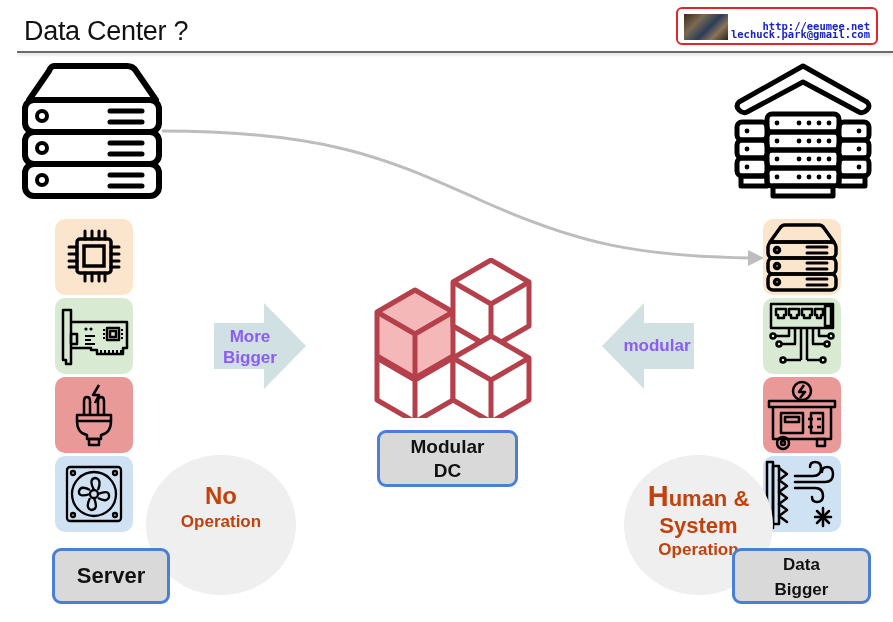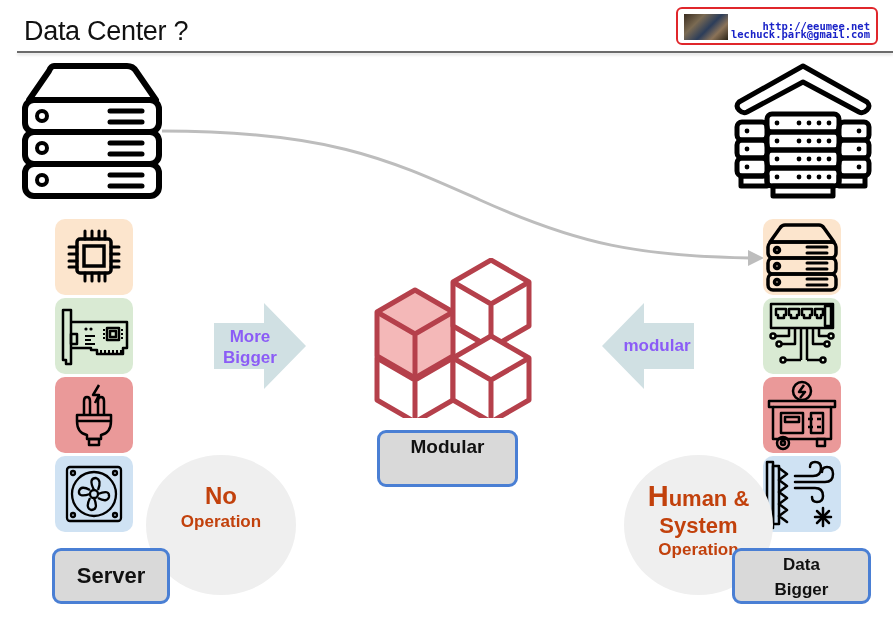--- a/index.html
+++ b/index.html
@@ -199,20 +199,21 @@
 
     <path d="M80,24 L118,2 L156,24 L156,68 L118,90 L80,68 Z" fill="#fff"></path>
     <path d="M80,24 L118,46 L156,24 M118,46 L118,90"></path>
 
     <path d="M80,100 L118,78 L156,100 L156,142 L118,164 L80,142 Z" fill="#fff"></path>
     <path d="M80,100 L118,122 L156,100 M118,122 L118,164"></path>
   </g>
 </svg>
 <div class="label-box lb-modular">
   <div>Modular</div>
+  <div>DC</div>
 </div>
 
 <svg class="abs" style="left:733px;top:62px" width="140" height="140" viewBox="0 0 140 140">
   <g fill="none" stroke="#000" stroke-width="5" stroke-linejoin="round" stroke-linecap="round">
     <path d="M6,40 L70,4 L134,40 Q138,44 134,48 Q130,52 126,50 L70,20 L14,50 Q10,52 6,48 Q2,44 6,40 Z"></path>
     <rect x="4" y="60" width="30" height="18" rx="5"></rect>
     <rect x="4" y="78" width="30" height="18" rx="5"></rect>
     <rect x="4" y="96" width="30" height="18" rx="5"></rect>
     <rect x="106" y="60" width="30" height="18" rx="5"></rect>
     <rect x="106" y="78" width="30" height="18" rx="5"></rect>

